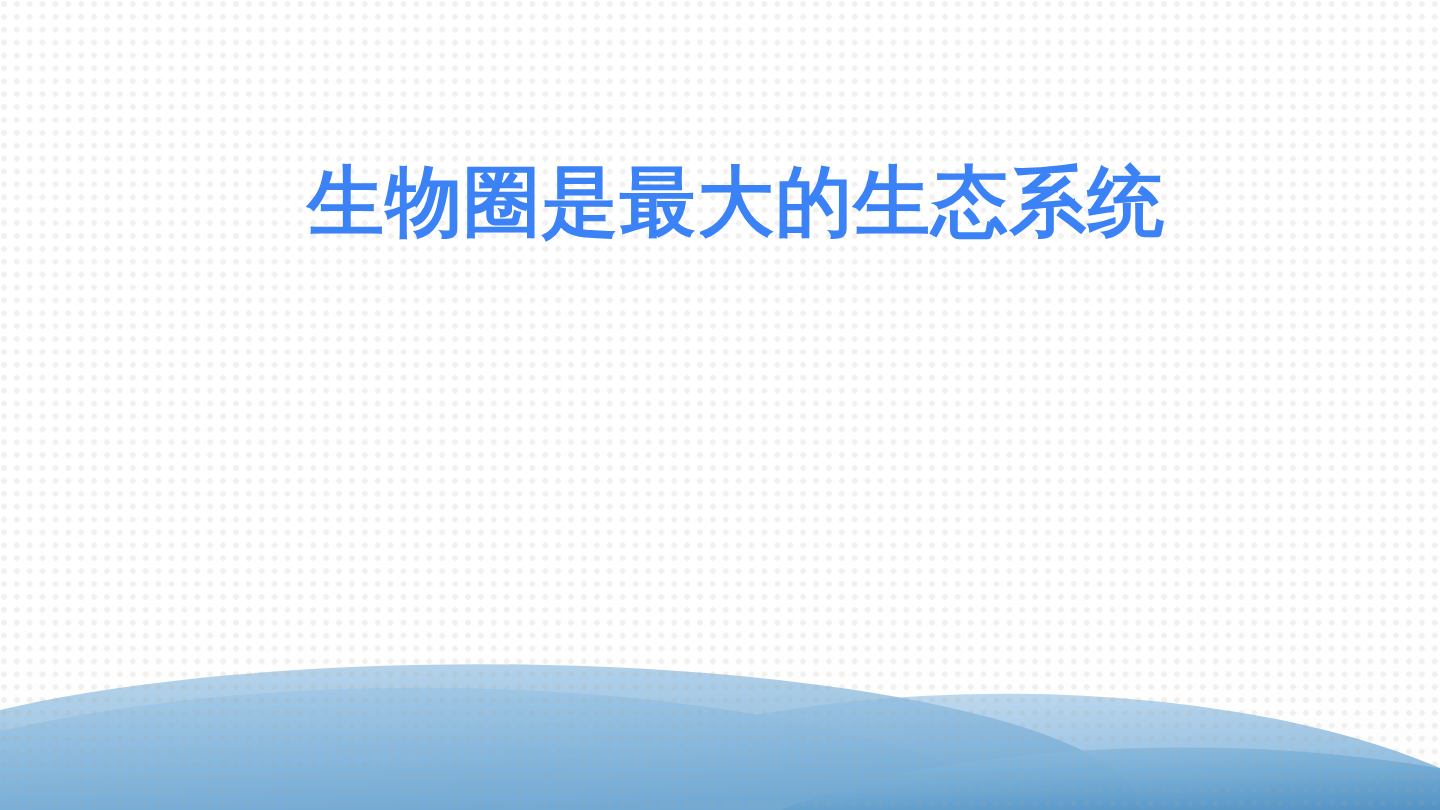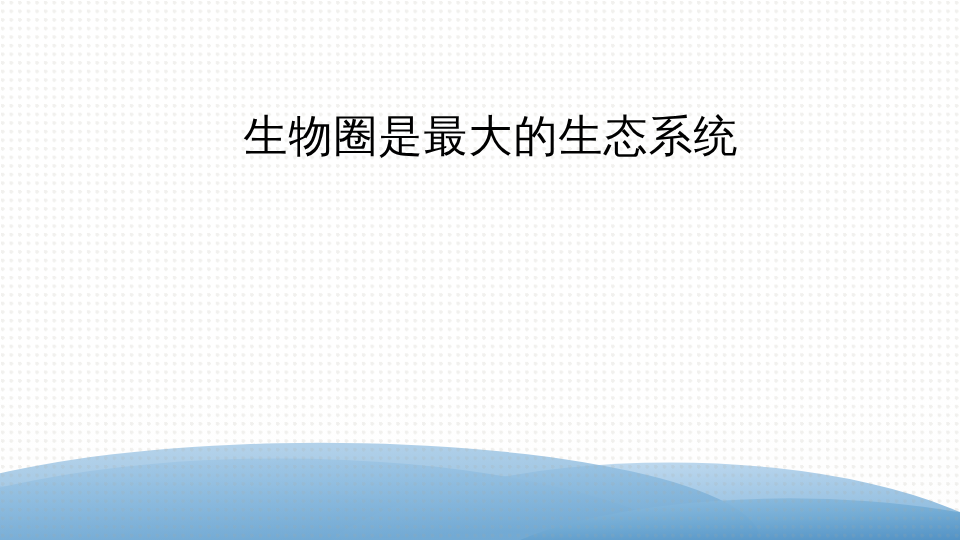--- a/index.html
+++ b/index.html
@@ -65,25 +65,25 @@
     top: 104px;
     width: 960px;
     z-index: 10;
     text-align: center;
   }
   #slide-title {
     display: inline-block;
     margin: 0;
     padding: 0 0 0 22px;
     font-family: "DejaVu Sans", "Liberation Sans", sans-serif;
-    font-size: 44px;
+    font-size: 51px;
     line-height: 64px;
-    font-weight: 400;
+    font-weight: 700;
     letter-spacing: 1px;
-    color: #000000;
+    color: #3b82f6;
     white-space: nowrap;
   }
 </style>
 </head>
 <body>
 
 <div id="slide">
 
   <div id="base-wash"></div>
 

